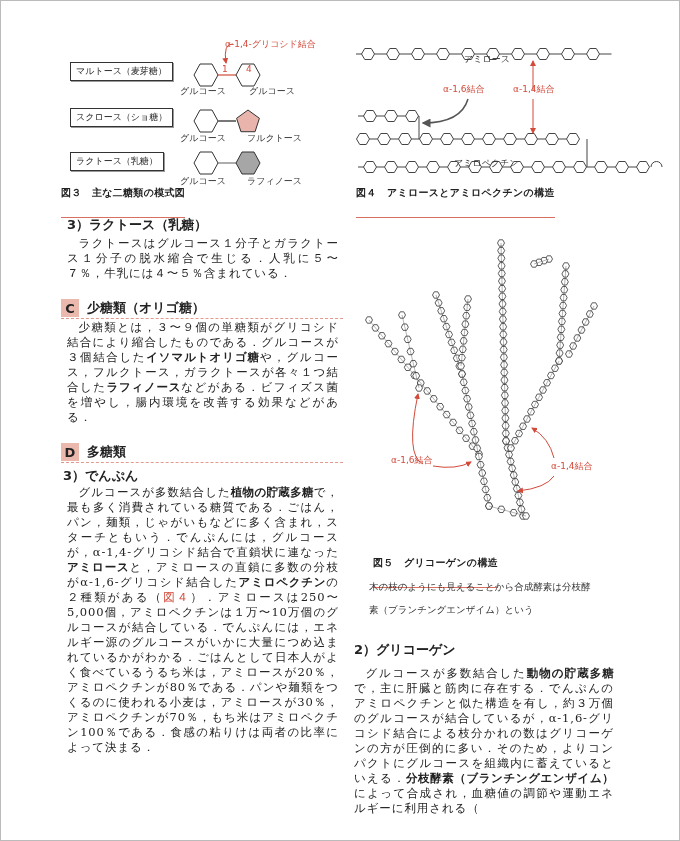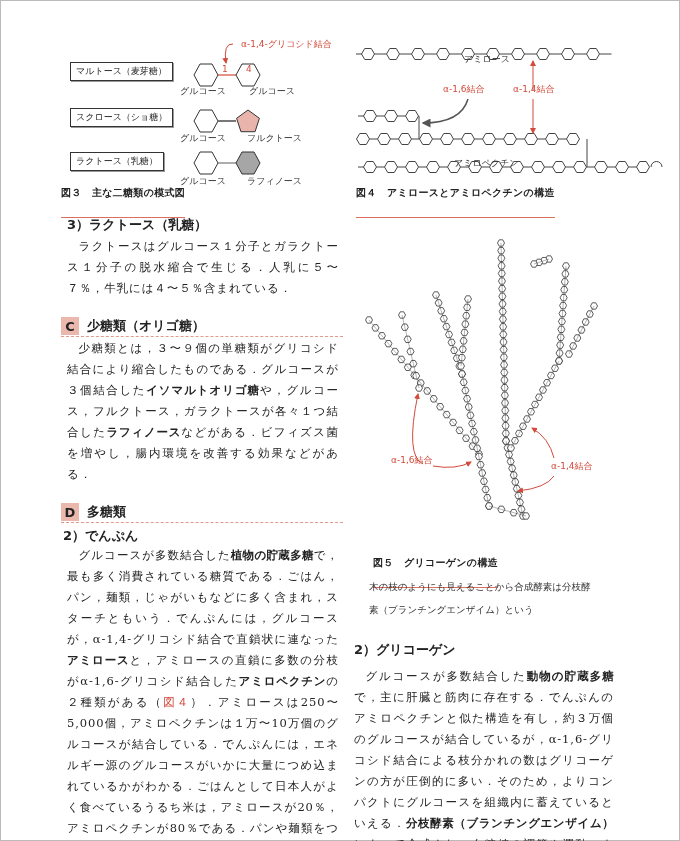--- a/index.html
+++ b/index.html
@@ -1,20 +1,20 @@
 <!DOCTYPE html>
 <html><head>
 <meta charset="utf-8">
 <style>
   html, body { margin: 0; padding: 0; background: #fff; }
   body { width: 680px; height: 841px; position: relative; overflow: hidden;
          font-family: "DejaVu Serif", "Liberation Serif", serif; color: #222; }
   .page { position: absolute; left: 0; top: 0; width: 678px; height: 839px; border: 1px solid #bbb; background: #fff; }
   .abs { position: absolute; }
-  .body-text { font-size: 11.5px; line-height: 21px; letter-spacing: 0.9px; text-align: justify; }
+  .body-text { font-size: 11.5px; line-height: 15px; letter-spacing: 0.9px; text-align: justify; }
   .body-text p { margin: 0; text-indent: 1em; }
   .b { font-family: "DejaVu Sans", "Liberation Sans", sans-serif; font-weight: bold; letter-spacing: 0.2px; }
   .ref { color: #d24a3a; font-family: "DejaVu Sans", "Liberation Sans", sans-serif; }
   .fig-caption { font-family: "DejaVu Sans", "Liberation Sans", sans-serif; font-weight: bold; font-size: 10px;
                  border-bottom: 1.5px solid #d9705f; padding-bottom: 17px; display: inline-block; letter-spacing: 0.3px; }
   .sub-heading { font-family: "DejaVu Sans", "Liberation Sans", sans-serif; font-weight: bold; font-size: 13px; }
   .sec-heading { display: flex; align-items: center; font-family: "DejaVu Sans", "Liberation Sans", sans-serif;
                  font-weight: bold; font-size: 13px; border-bottom: 1px dashed #e39a8e; width: 282px; padding-bottom: 1px; }
   .sec-letter { background: #ebb8ae; color: #222; width: 18px; height: 18px; display: inline-flex;
                 align-items: center; justify-content: center; margin-right: 8px; font-size: 13px; }
@@ -40,21 +40,21 @@
         <line x1="157" y1="44" x2="175" y2="44" stroke="#d24a3a" stroke-width="1.2"></line>
         <polygon points="175,44 181,33 193,33 199,44 193,55 181,55" fill="#ffffff" stroke="#333" stroke-width="1"></polygon>
         <polygon points="133,90 139,79 151,79 157,90 151,101 139,101" fill="#fff" stroke="#333" stroke-width="1"></polygon>
         <line x1="157" y1="90" x2="175" y2="90" stroke="#777" stroke-width="2"></line>
         <polygon points="187,79 198.41267819554184,87.29179606750063 194.05342302750967,100.70820393249937 179.94657697249033,100.70820393249937 175.58732180445816,87.29179606750063" fill="#e8b4ac" stroke="#333" stroke-width="1"></polygon>
         <polygon points="133,132 139,121 151,121 157,132 151,143 139,143" fill="#fff" stroke="#333" stroke-width="1"></polygon>
         <line x1="157" y1="132" x2="175" y2="132" stroke="#777" stroke-width="1.2"></line>
         <polygon points="175,132 181,121 193,121 199,132 193,143 181,143" fill="#a6a6a6" stroke="#333" stroke-width="1"></polygon>
         <path d="M172,13 Q162,12 165,32" fill="none" stroke="#d24a3a" stroke-width="1" marker-end="url(#a3)"></path>
       </svg>
-    <span class="abs red-label" style="left:180px; top:7px;">α-1,4-グリコシド結合</span>
+    <span class="abs red-label" style="left:164px; top:7px;">α-1,4-グリコシド結合</span>
     <span class="abs red-label" style="left:161px; top:33px;">1</span>
     <span class="abs red-label" style="left:185px; top:33px;">4</span>
 
     <div class="abs label-box" style="left:9px; top:31px;font-family:Liberation Mono, monospace;">マルトース（麦芽糖）</div>
     <span class="abs small-label" style="left:119px; top:54px;">グルコース</span>
     <span class="abs small-label" style="left:188px; top:54px;">グルコース</span>
 
     <div class="abs label-box" style="left:9px; top:77px;">スクロース（ショ糖）</div>
     <span class="abs small-label" style="left:119px; top:101px;">グルコース</span>
     <span class="abs small-label" style="left:186px; top:101px;">フルクトース</span>
@@ -179,21 +179,21 @@
       <span>少糖類（オリゴ糖）</span>
     </div>
     <div class="body-text" style="margin-top:1px;">
       <p><span>少糖類とは，３〜９個の単糖類がグリコシド結合により縮合したものである．グルコースが３個結合した</span><span class="b">イソマルトオリゴ糖</span><span>や，グルコース，フルクトース，ガラクトースが各々１つ結合した</span><span class="b">ラフィノース</span><span>などがある．ビフィズス菌を増やし，腸内環境を改善する効果などがある．</span></p>
     </div>
 
     <div class="sec-heading" style="margin-top:18px; margin-left:-6px;">
       <span class="sec-letter">D</span>
       <span>多糖類</span>
     </div>
-    <div class="sub-heading" style="margin-top:4px; margin-left:-4px;">2）でんぷん</div>
+    <div class="sub-heading" style="margin-top:4px; margin-left:-4px;">3）でんぷん</div>
     <div class="body-text">
       <p><span>グルコースが多数結合した</span><span class="b">植物の貯蔵多糖</span><span>で，最も多く消費されている糖質である．ごはん，パン，麺類，じゃがいもなどに多く含まれ，スターチともいう．でんぷんには，グルコースが，α-1,4-グリコシド結合で直鎖状に連なった</span><span class="b">アミロース</span><span>と，アミロースの直鎖に多数の分枝がα-1,6-グリコシド結合した</span><span class="b">アミロペクチン</span><span>の２種類がある（</span><span class="ref">図４</span><span>）．アミロースは250〜5,000個，アミロペクチンは１万〜10万個のグルコースが結合している．でんぷんには，エネルギー源のグルコースがいかに大量につめ込まれているかがわかる．ごはんとして日本人がよく食べているうるち米は，アミロースが20％，アミロペクチンが80％である．パンや麺類をつくるのに使われる小麦は，アミロースが30％，アミロペクチンが70％，もち米はアミロペクチン100％である．食感の粘りけは両者の比率によって決まる．</span></p>
     </div>
   </div>
 
   <div class="abs" style="left:350px; top:225px; width:320px; height:380px;">
     <svg class="abs" style="left:0;top:0" width="320" height="300" id="fig5svg">
         <defs>
           <marker id="a5" markerWidth="6" markerHeight="6" refX="5" refY="3" orient="auto">
             <path d="M0,0 L6,3 L0,6 z" fill="#d24a3a"></path>

